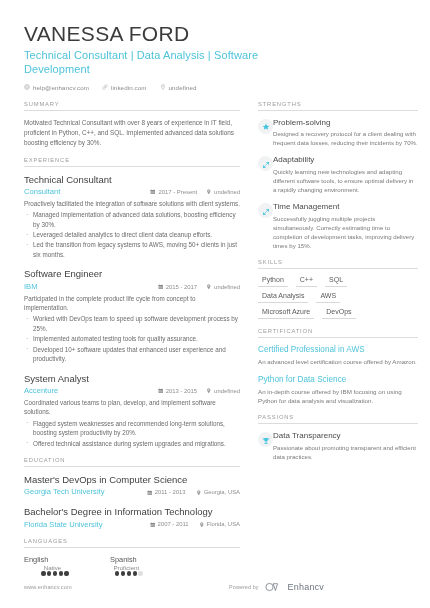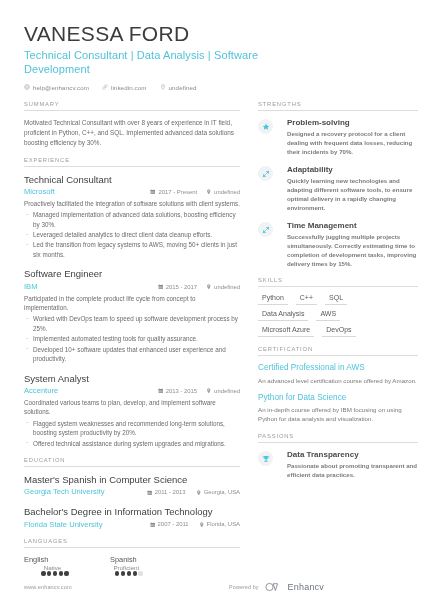--- a/index.html
+++ b/index.html
@@ -154,21 +154,21 @@
   .lang-name { width: 62px; color: #555; font-size: 7.4px; }
   .lang-level { font-size: 6.2px; color: #8a8a8a; margin-right: 5px; }
   .dots { display: flex; align-items: center; gap: 1.6px; }
   .dot {
     width: 4.2px; height: 4.2px; border-radius: 50%;
     background: #3f3f3f;
   }
   .dot.off { background: #e0e0e0; }
 
   
-  .feat { display: flex; gap: 14px; margin-bottom: 8px; font-weight: bold; }
+  .feat { display: flex; gap: 0; margin-bottom: 8px; }
   .feat:last-child { margin-bottom: 0; }
   .feat-icon {
     width: 15px; height: 15px; border-radius: 50%;
     background: #f1f2f3;
     flex: none;
     display: flex; align-items: center; justify-content: center;
     margin-top: 1px;
   }
   .feat-body { flex: 1 1 auto; }
   .feat-title {
@@ -295,21 +295,21 @@
         <div class="sect-title">SUMMARY</div>
         <div class="body-text">Motivated Technical Consultant with over 8 years of experience in IT field, proficient in Python, C++, and SQL. Implemented advanced data solutions boosting efficiency by 30%.</div>
       </div>
 
       <div class="sect">
         <div class="sect-title">EXPERIENCE</div>
 
         <div class="entry">
           <div class="entry-title">Technical Consultant</div>
           <div class="entry-meta-row">
-            <div class="entry-org">Microsoft</div>
+            <div class="entry-org">Consultant</div>
             <div class="meta-bits">
               <div class="meta-bit">
                 <span>
                     <svg width="5.5" height="5.5" viewBox="0 0 16 16">
                       <rect x="1.5" y="3" width="13" height="11.5" rx="1" fill="#9e9e9e"></rect>
                       <rect x="1.5" y="3" width="13" height="3" fill="#8a8a8a"></rect>
                       <rect x="4" y="1.2" width="1.5" height="3" fill="#8a8a8a"></rect>
                       <rect x="10.5" y="1.2" width="1.5" height="3" fill="#8a8a8a"></rect>
                       <rect x="3.5" y="8" width="2" height="1.8" fill="#fff"></rect>
                       <rect x="7" y="8" width="2" height="1.8" fill="#fff"></rect>
@@ -411,21 +411,21 @@
             <li>Offered technical assistance during system upgrades and migrations.</li>
           </ul>
         </div>
 
       </div>
 
       <div class="sect">
         <div class="sect-title">EDUCATION</div>
 
         <div class="entry">
-          <div class="entry-title">Master's Spanish in Computer Science</div>
+          <div class="entry-title">Master's DevOps in Computer Science</div>
           <div class="entry-meta-row">
             <div class="entry-org">Georgia Tech University</div>
             <div class="edu-meta">
               <div class="meta-bit">
                 <span>
                     <svg width="5.5" height="5.5" viewBox="0 0 16 16">
                       <rect x="1.5" y="3" width="13" height="11.5" rx="1" fill="#9e9e9e"></rect>
                       <rect x="1.5" y="3" width="13" height="3" fill="#8a8a8a"></rect>
                       <rect x="4" y="1.2" width="1.5" height="3" fill="#8a8a8a"></rect>
                       <rect x="10.5" y="1.2" width="1.5" height="3" fill="#8a8a8a"></rect>

